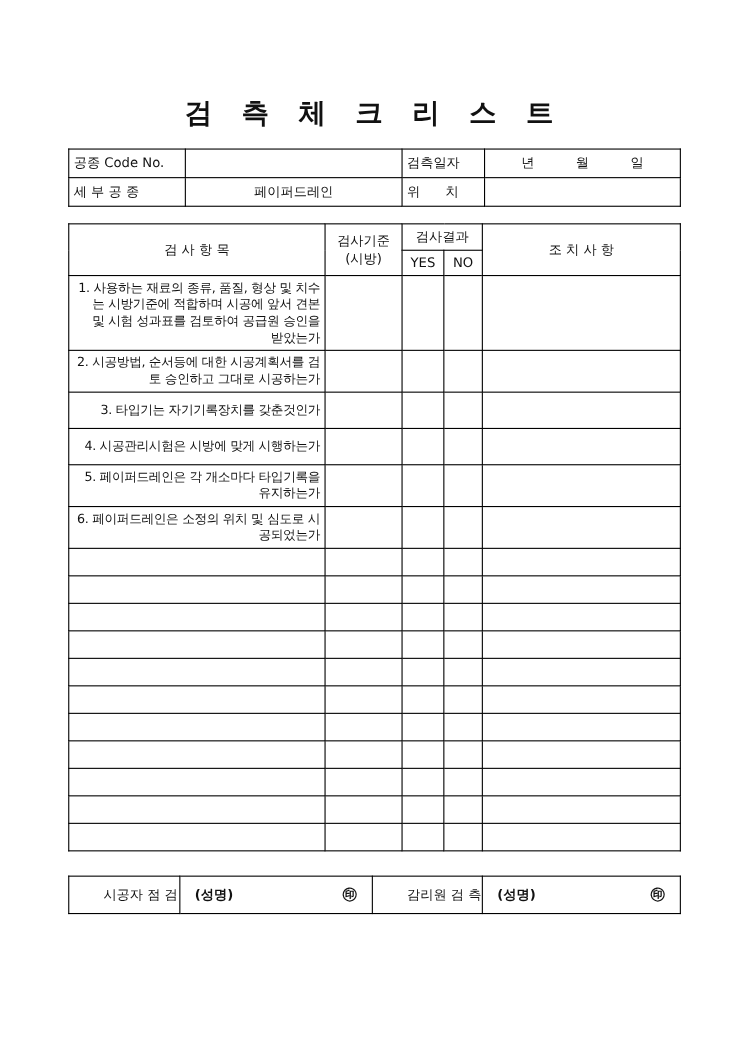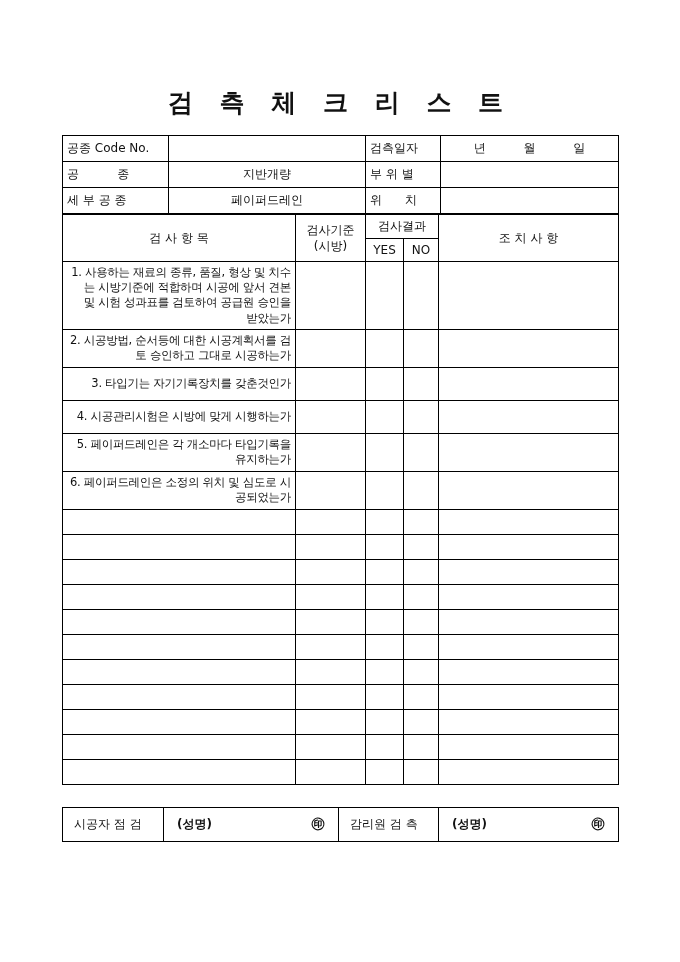--- a/index.html
+++ b/index.html
@@ -42,21 +42,21 @@
     padding-left: 4px;
     white-space: pre;
   }
   .info-table .val { text-align: center; }
   .date-flex {
     display: flex;
     justify-content: space-around;
     padding: 0 14px;
   }
   
-  .main-table { }
+  .main-table { margin-top: 15px; }
   .main-table th { text-align: center; }
   .hdr-stack span { display: block; line-height: 1.35; }
   .hdr-result-row th { height: 24px; }
   .hdr-yesno-row th { height: 23px; }
   .item-cell {
     text-align: right;
     vertical-align: middle;
     padding: 3px 4px 3px 19px;
     text-indent: -14px;
     font-size: 11.5px;
@@ -65,21 +65,21 @@
   }
   .row-h64 { height: 64px; }
   .row-h38 { height: 38px; }
   .row-h33 { height: 33px; }
   .empty-row td { height: 25px; }
   
   .sign-table { margin-top: 22px; }
   .sign-table td { height: 34px; }
   .sign-label {
     text-align: left;
-    padding-left: 11px;
+    padding-left: 31px;
     white-space: pre;
   }
   .name-flex {
     display: flex;
     justify-content: space-between;
     align-items: center;
     padding: 0 13px;
     font-weight: bold;
   }
   .stamp { font-size: 14px; }
@@ -103,26 +103,20 @@
       <td class="lbl">공종 Code No.</td>
       <td class="val"></td>
       <td class="lbl">검측일자</td>
       <td class="val">
         <div class="date-flex">
           <span>년</span>
           <span>월</span>
           <span>일</span>
         </div>
       </td>
-    </tr>
-    <tr>
-      <td class="lbl">공          종</td>
-      <td class="val">지반개량</td>
-      <td class="lbl">부 위 별</td>
-      <td class="val"></td>
     </tr>
     <tr>
       <td class="lbl">세 부 공 종</td>
       <td class="val">페이퍼드레인</td>
       <td class="lbl">위      치</td>
       <td class="val"></td>
     </tr>
   </tbody>
     </table>
 

